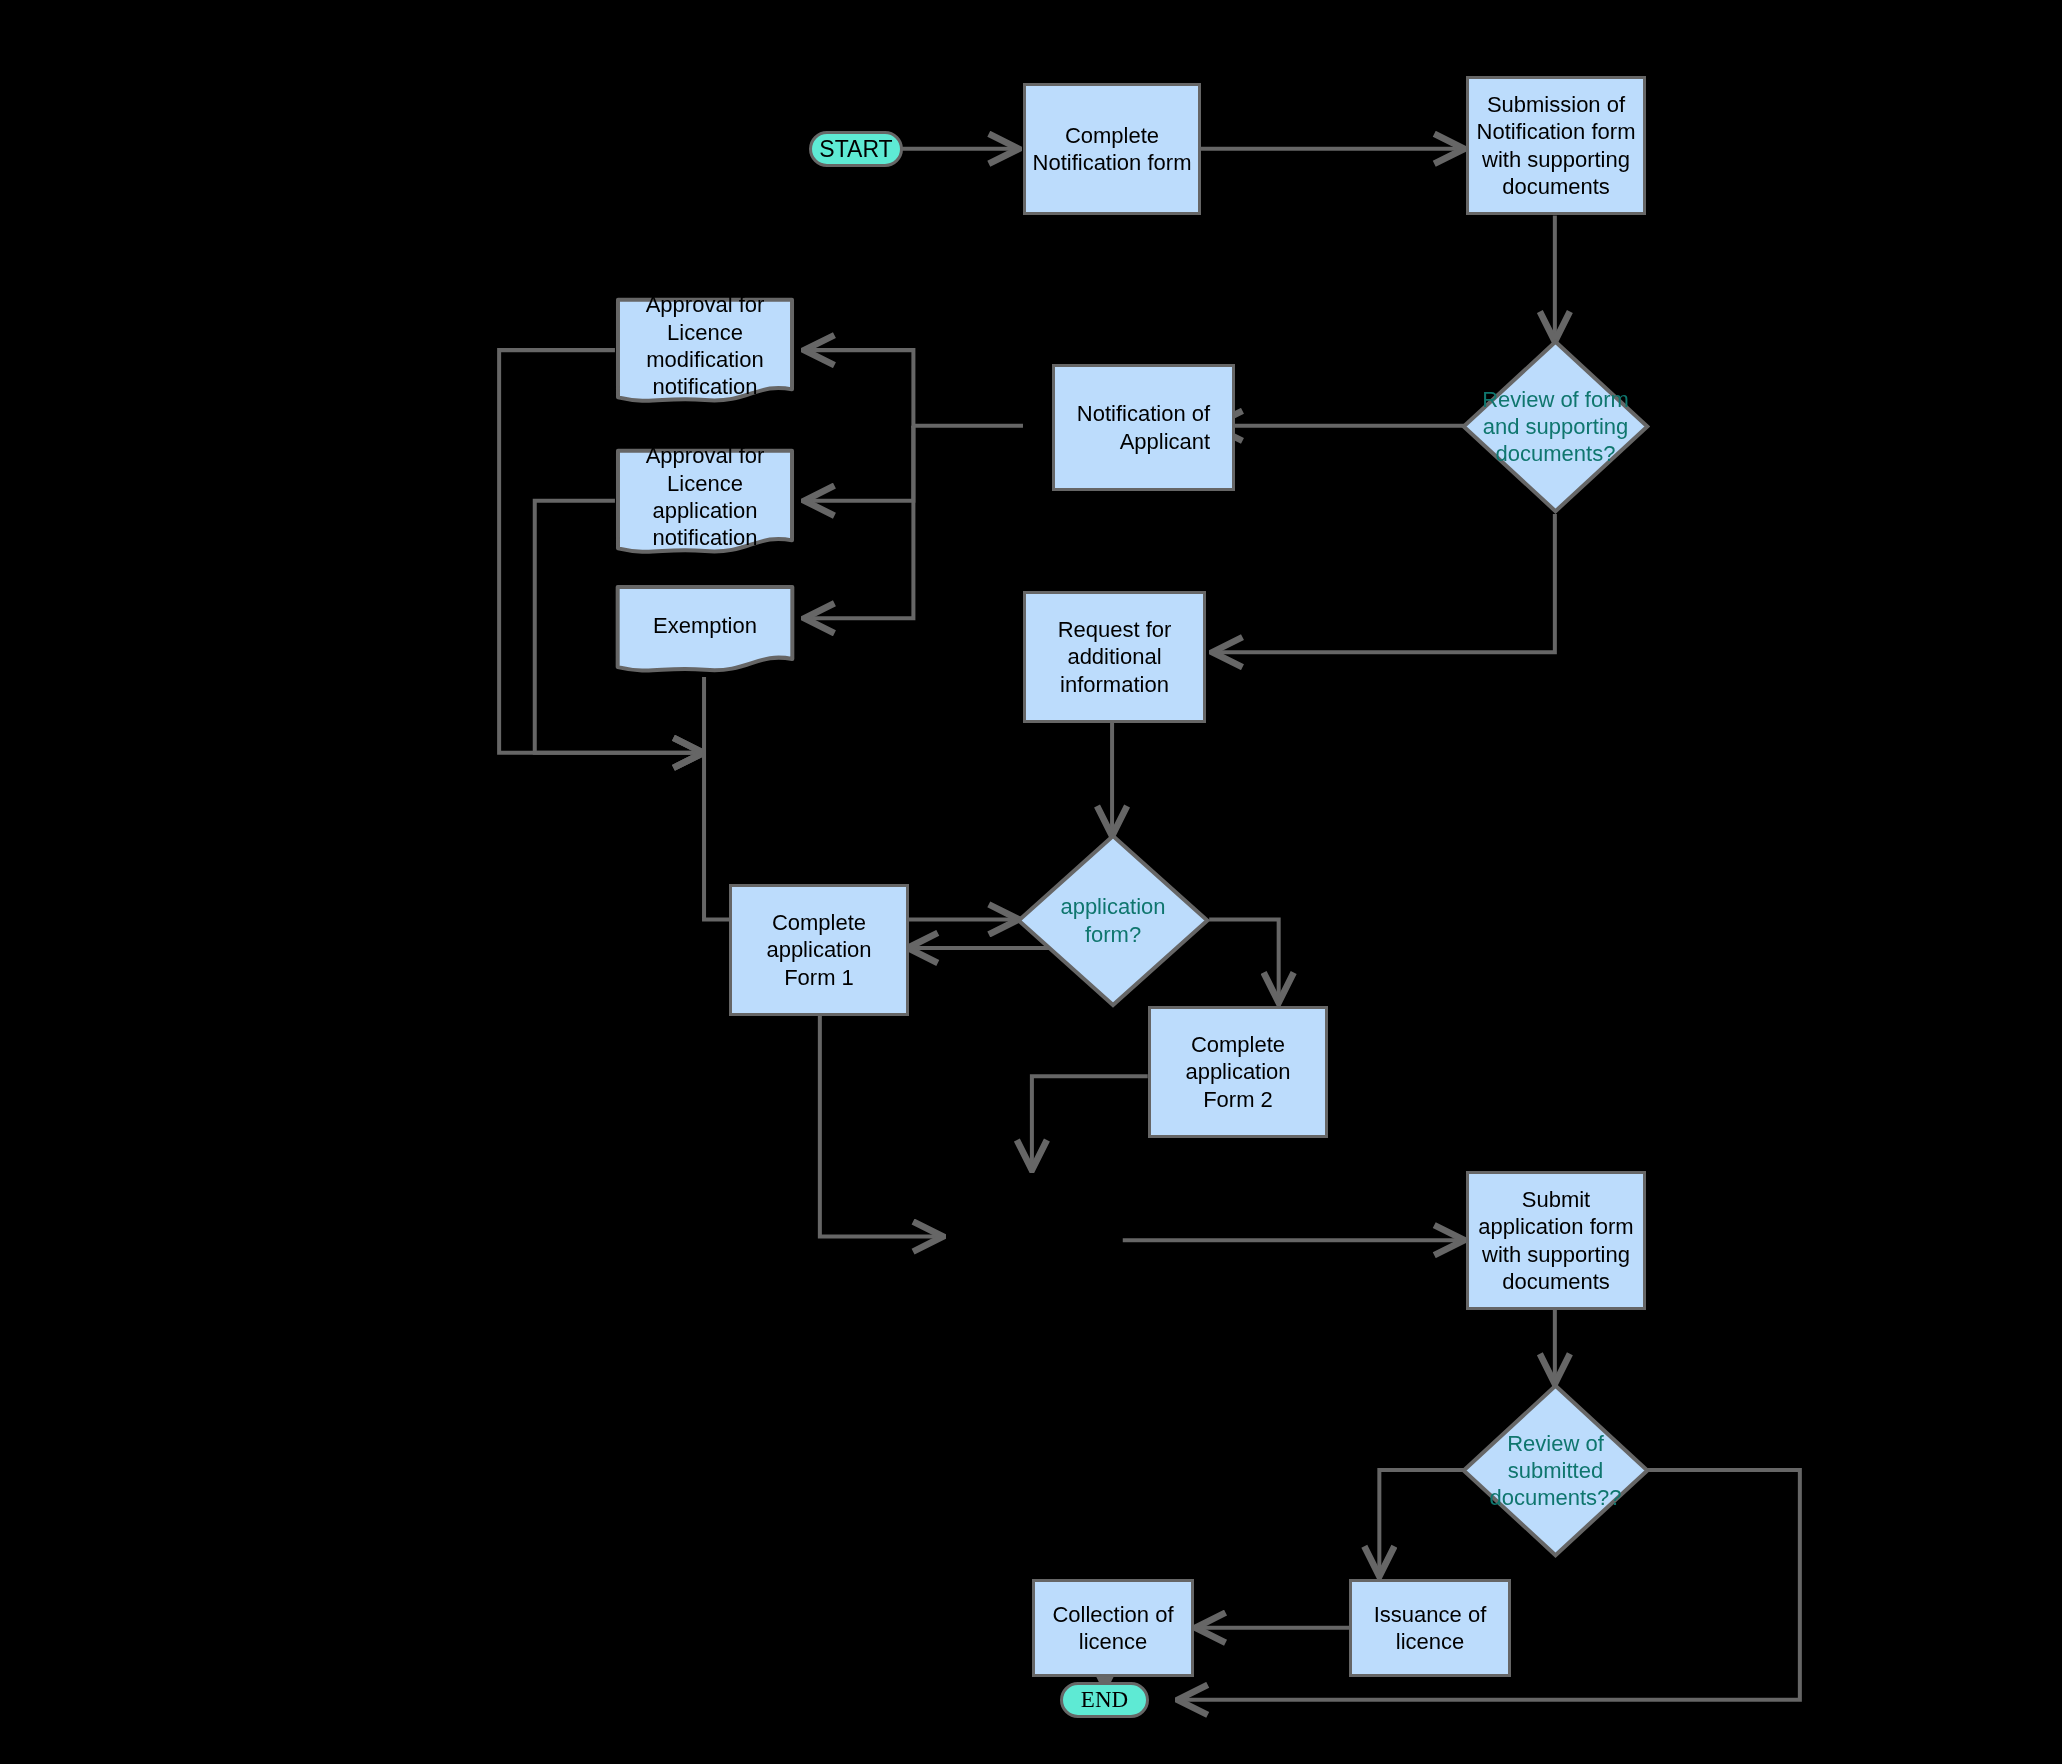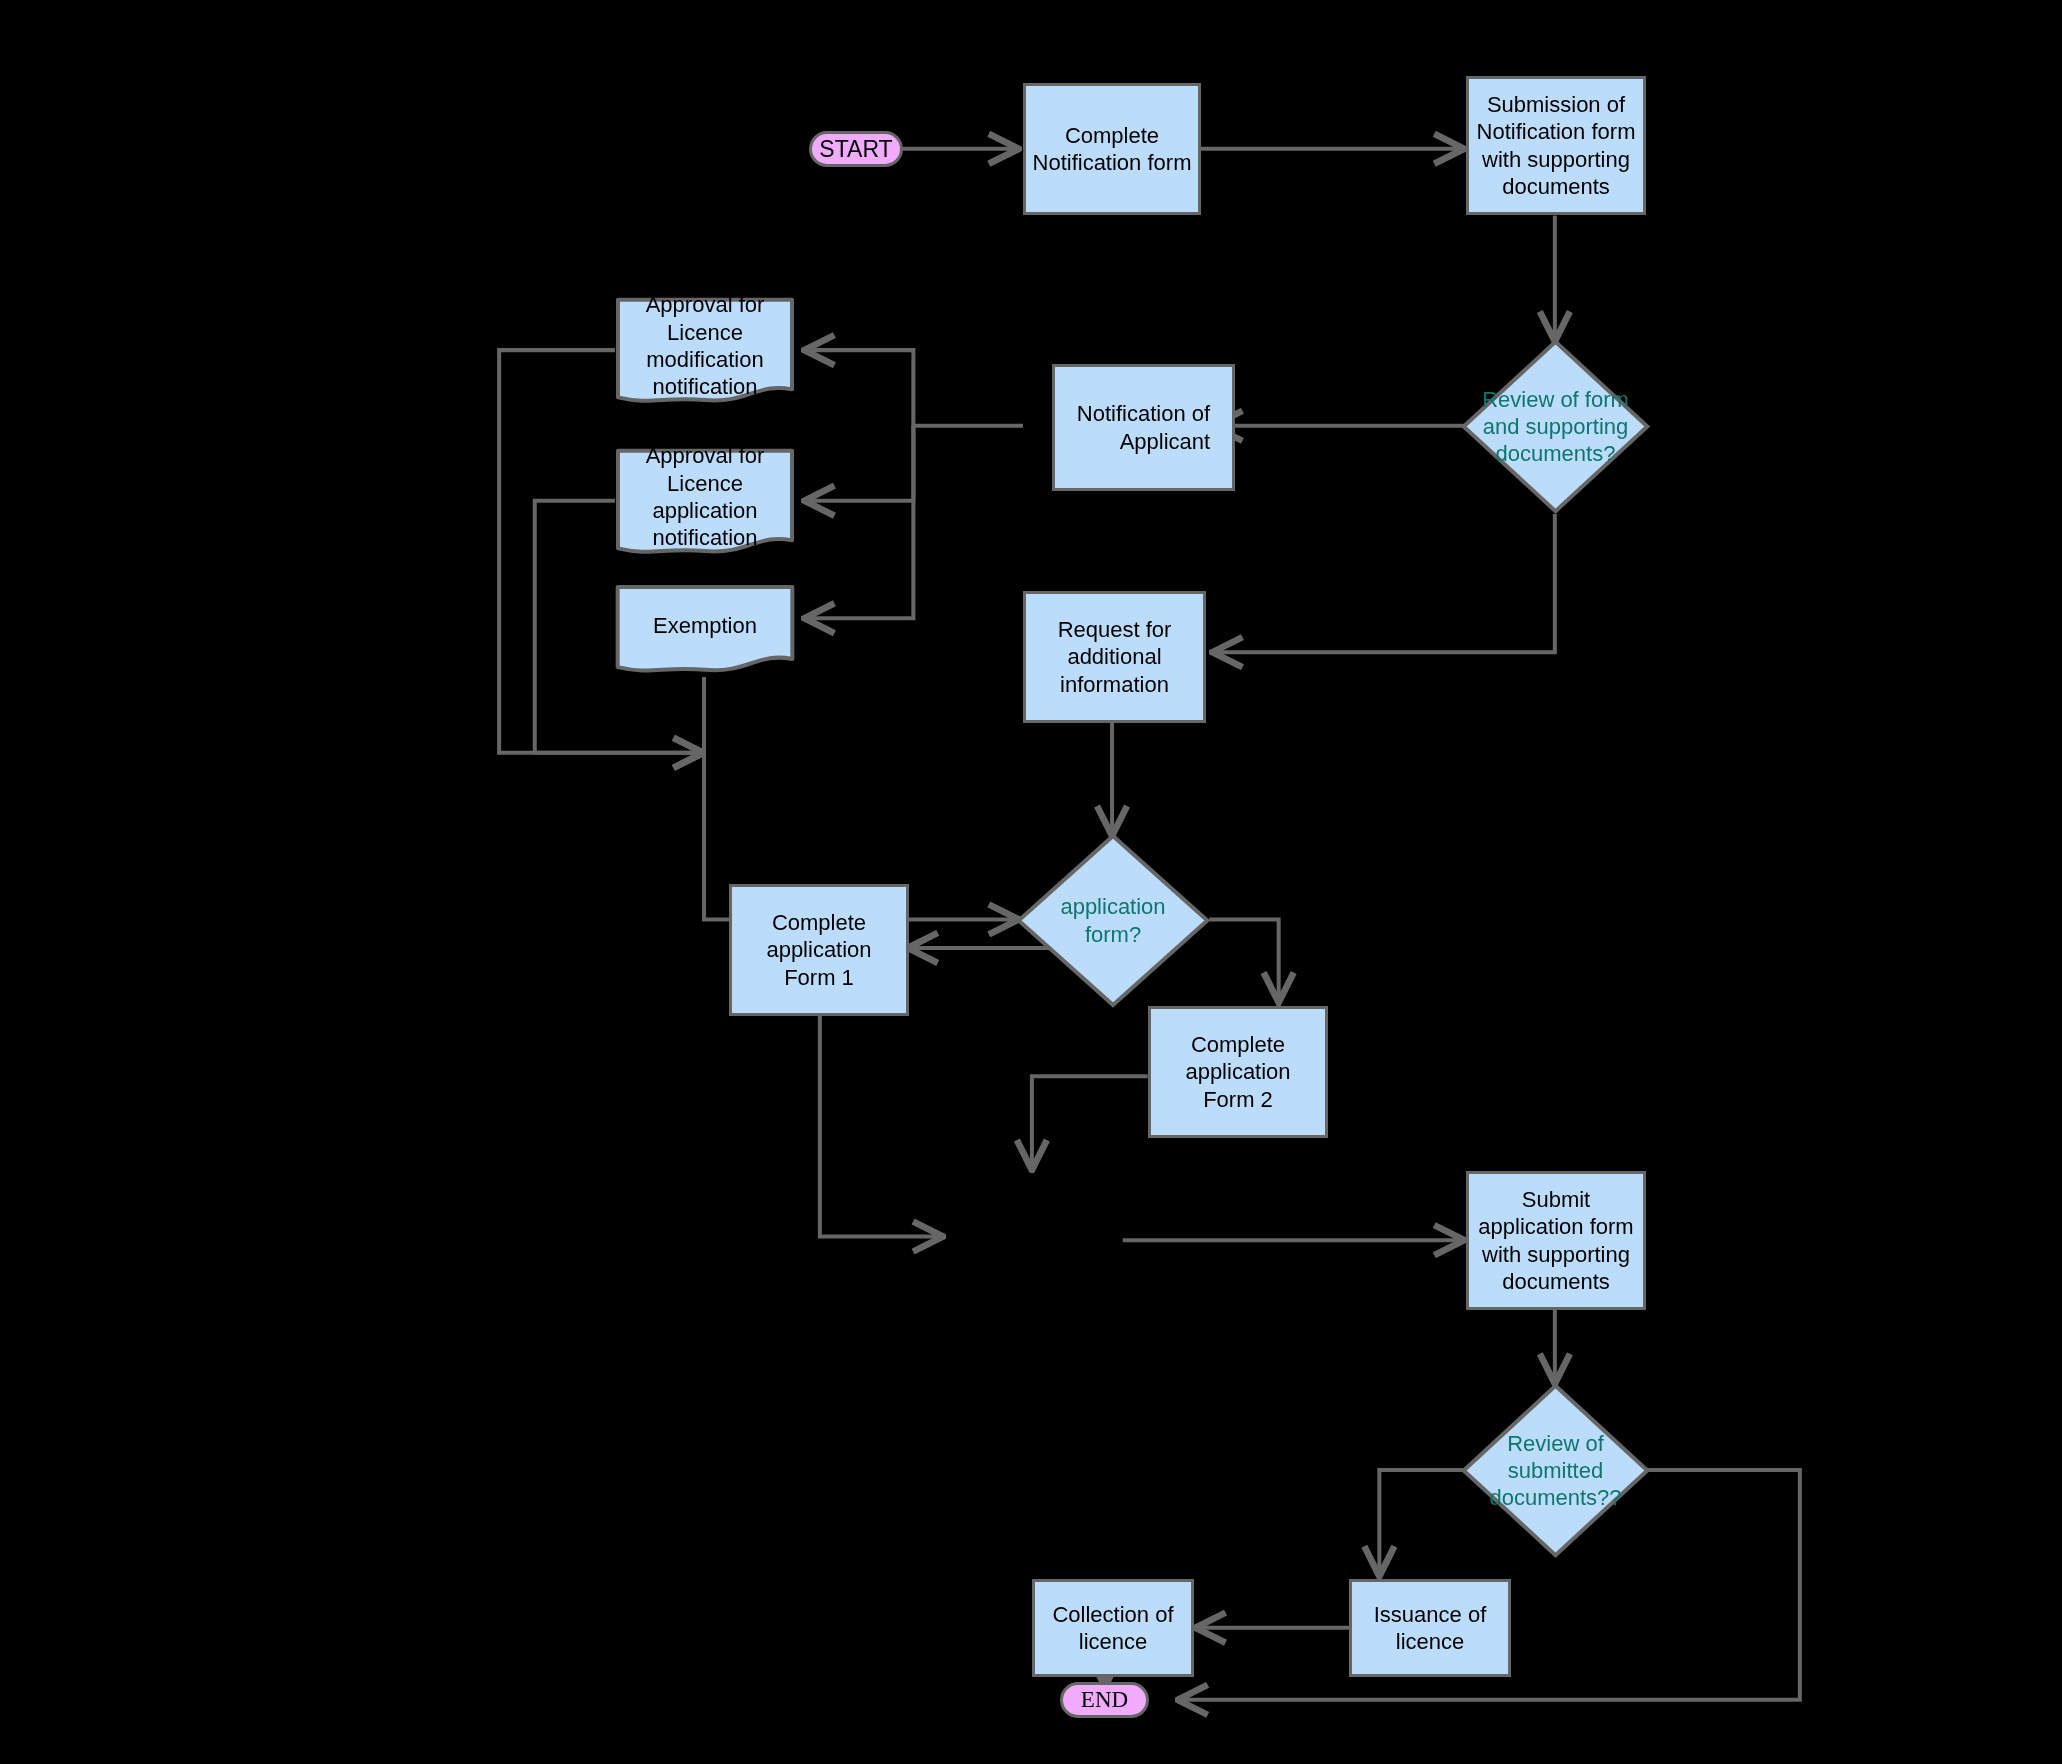--- a/index.html
+++ b/index.html
@@ -32,21 +32,21 @@
     color: #000000;
     line-height: 1.24;
   }
   .process {
     background: #bcdcfc;
     border: 3.6px solid #666666;
     font-size: 22px;
     padding: 1.8px 5.3px;
   }
   .terminator {
-    background: #f0abfc;
+    background: #5eead4;
     border: 3.6px solid #666666;
     border-radius: 36px;
     font-size: 23px;
     color: #000000;
   }
   .decision-wrap {
     position: absolute;
   }
   .decision-wrap svg {
     position: absolute;

